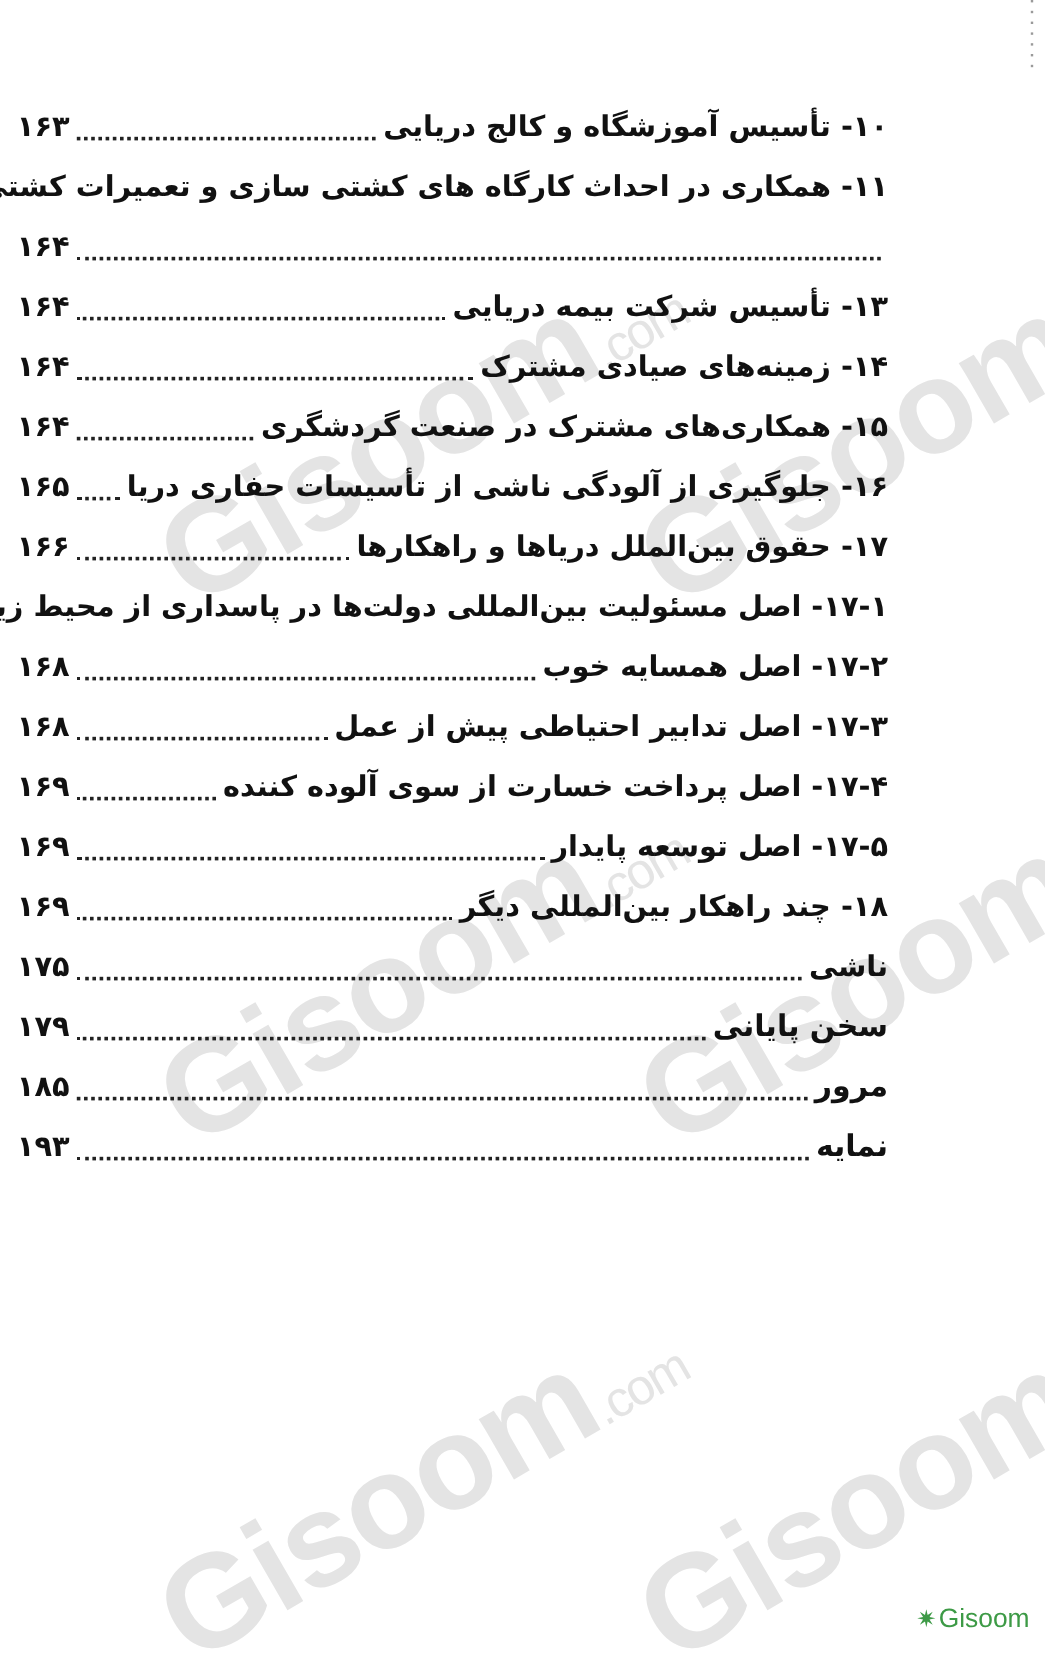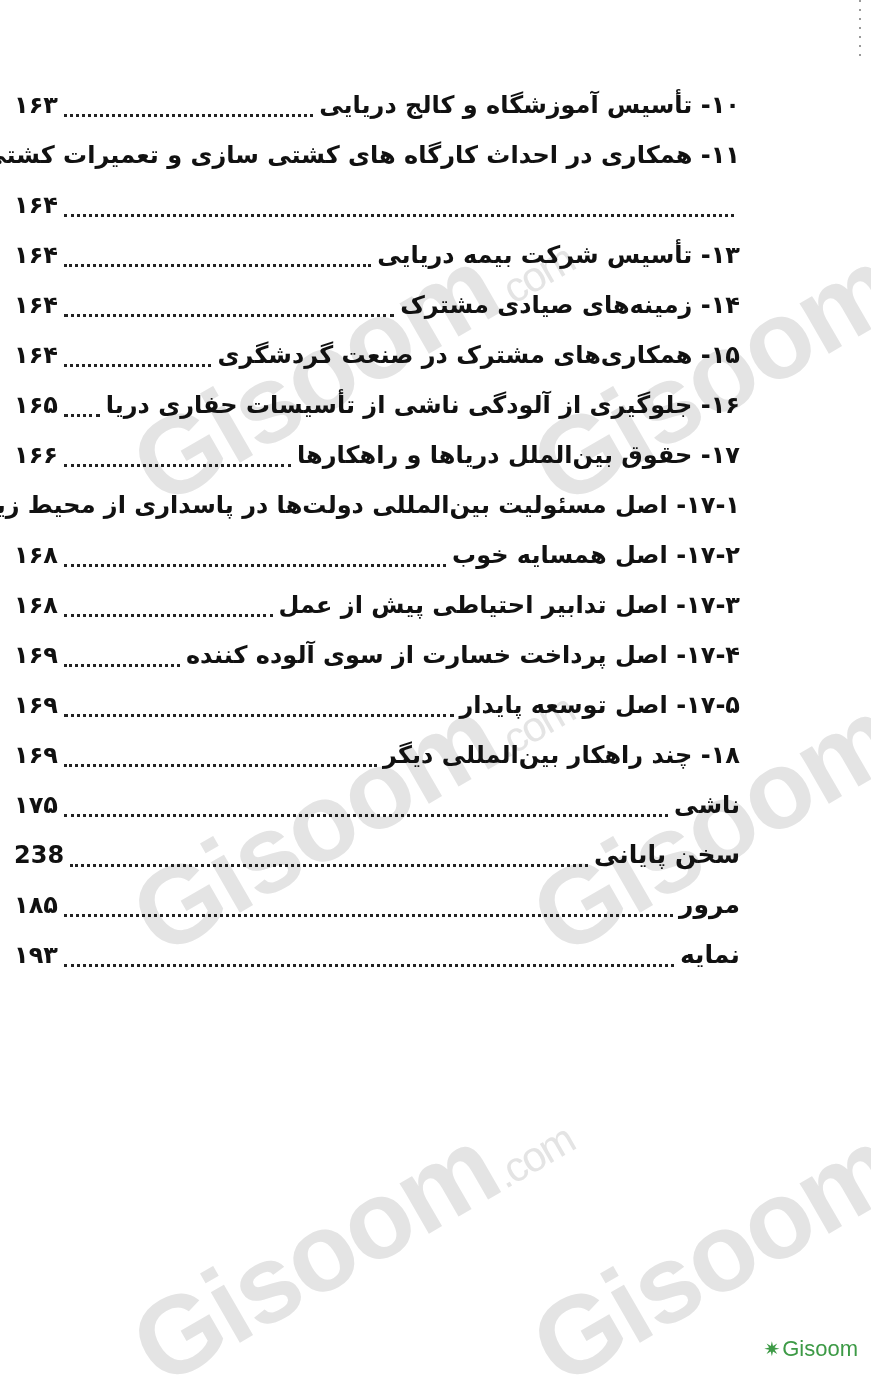--- a/index.html
+++ b/index.html
@@ -200,21 +200,21 @@
     <span class="toc-page">۱۶۹</span>
   </div>
   <div class="toc-row">
     <span class="toc-title">ناشی</span>
     <span class="toc-leader"></span>
     <span class="toc-page">۱۷۵</span>
   </div>
   <div class="toc-row">
     <span class="toc-title bold-heading">سخن پایانی</span>
     <span class="toc-leader"></span>
-    <span class="toc-page">238</span>
+    <span class="toc-page">۱۷۹</span>
   </div>
   <div class="toc-row">
     <span class="toc-title bold-heading">مرور</span>
     <span class="toc-leader"></span>
     <span class="toc-page">۱۸۵</span>
   </div>
   <div class="toc-row">
     <span class="toc-title bold-heading">نمایه</span>
     <span class="toc-leader"></span>
     <span class="toc-page">۱۹۳</span>

